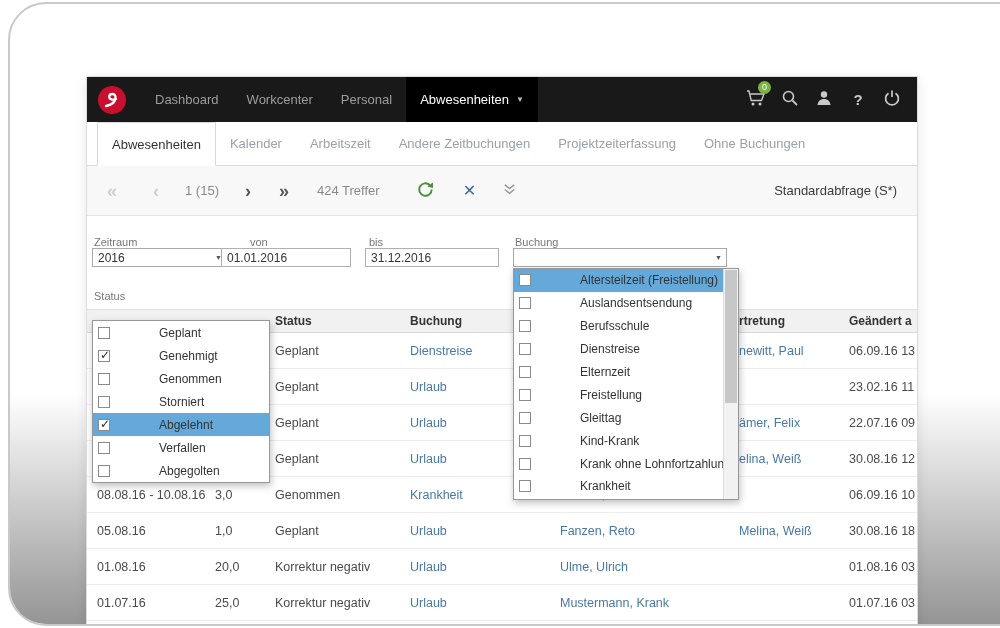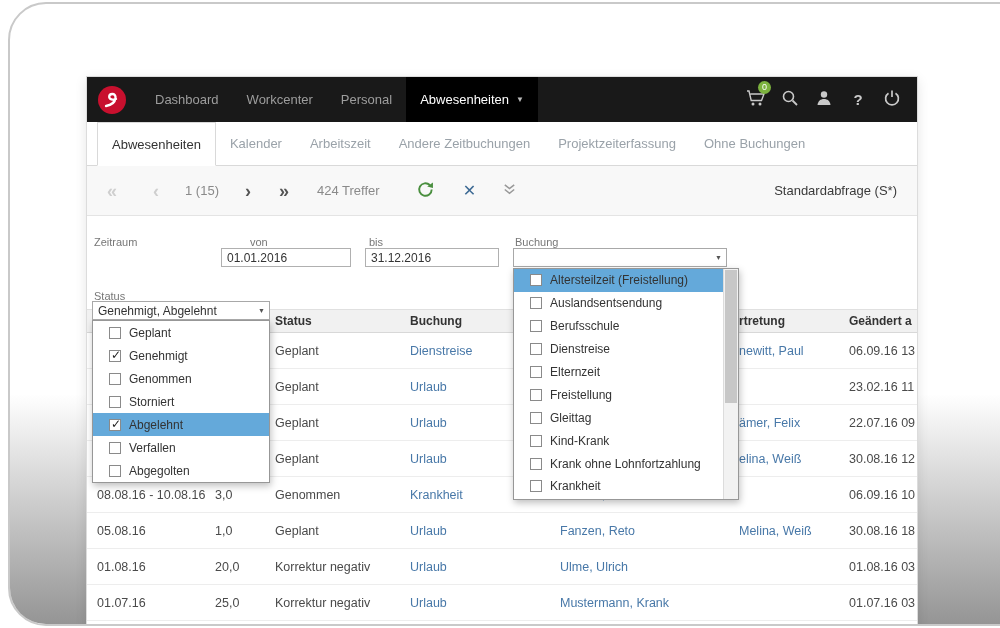--- a/index.html
+++ b/index.html
@@ -70,22 +70,22 @@
   .status-select { position:absolute; left:5px; top:224px; width:178px; height:19px; z-index:31; }
 
   
   .dd-panel { position:absolute; background:#fff; border:1px solid #979797;
     box-shadow:1px 3px 7px rgba(0,0,0,0.25); z-index:30; }
   .status-panel { left:5px; top:243px; width:178px; height:163px; }
   .buchung-panel { left:426px; top:191px; width:226px; height:232px; display:flex; }
   .dd-list { flex:1; overflow:hidden; }
   .dd-scrollbar { width:15px; background:#f2f2f2; border-left:1px solid #dcdcdc; position:relative; }
   .dd-thumb { position:absolute; top:1px; left:1px; right:1px; height:58%; background:#c7c7c7; }
-  .dd-item { display:flex; align-items:center; height:23px; padding-left:16px;
-    font-size:12px; color:#333; white-space:nowrap; }
+  .dd-item { display:flex; align-items:center; height:23px; padding-left:5px;
+    font-size:12px; color:#333; white-space:nowrap;gap:41px; }
   .buchung-panel .dd-item { height:22.9px; }
   .dd-item.highlighted { background:#64a9da; }
   .cbx { width:12px; height:12px; border:1px solid #8a8a8a; background:#fff;
     margin-right:8px; flex:0 0 auto; position:relative; }
   .dd-item.checked .cbx::before { content:"✓"; position:absolute; left:1px; top:-3px;
     font-size:12px; font-weight:bold; color:#222; }
 
   
   .thead, .trow { display:grid;
     grid-template-columns:118px 40px 20px 135px 150px 155px 24px 110px 78px;
@@ -223,20 +223,24 @@
           <svg width="15" height="15" viewBox="0 0 16 16">
             <path d="M3 3l5 4 5-4M3 8l5 4 5-4" fill="none" stroke="#999" stroke-width="1.7"></path>
           </svg>
         </span>
       </span>
       <span class="tb-query">Standardabfrage (S*)</span>
     </div>
 
     <div class="filterbar">
       <span class="f-label l-zeitraum">Zeitraum</span>
+      <div class="selectbox f-abs s-zeitraum">
+        <span>2016</span>
+        <span class="select-caret">▼</span>
+      </div>
       <span class="f-label l-von">von</span>
       <input class="f-input i-von" value="01.01.2016" style="">
       <span class="f-label l-bis">bis</span>
       <input class="f-input i-bis" value="31.12.2016" style="">
       <span class="f-label l-buchung">Buchung</span>
       <div class="selectbox f-abs s-buchung">
         <span></span>
         <span class="select-caret">▼</span>
       </div>
       <span class="f-label l-status">Status</span>
@@ -346,24 +350,20 @@
     <div>Korrektur negativ</div>
     <div class="link">Urlaub</div>
     <div class="link">Mustermann, Krank</div>
     <div></div>
     <div class="link"></div>
     <div>01.07.16 03</div>
   </div>
 </div>
     </div>
 
-    <div class="selectbox status-select">
-      <span>Genehmigt, Abgelehnt</span>
-      <span class="select-caret">▼</span>
-    </div>
     <div class="dd-panel status-panel">
       <div class="dd-list">
   <div class="dd-item">
     <span class="cbx"></span>
     <span>Geplant</span>
   </div>
 
   <div class="dd-item checked">
     <span class="cbx"></span>
     <span>Genehmigt</span>

